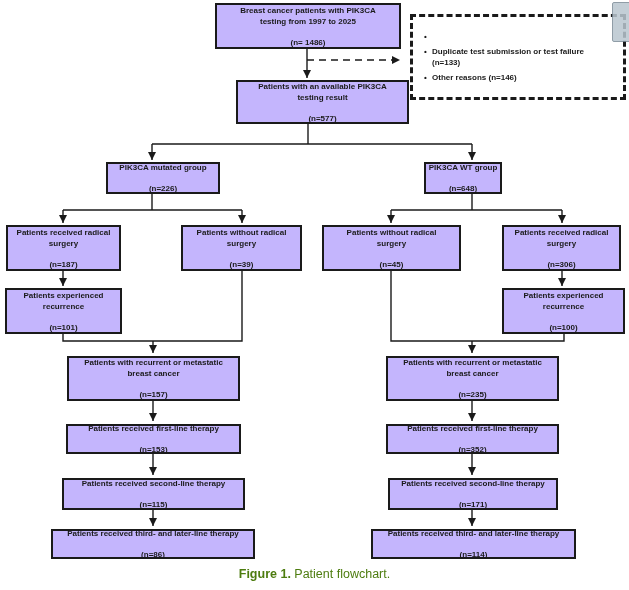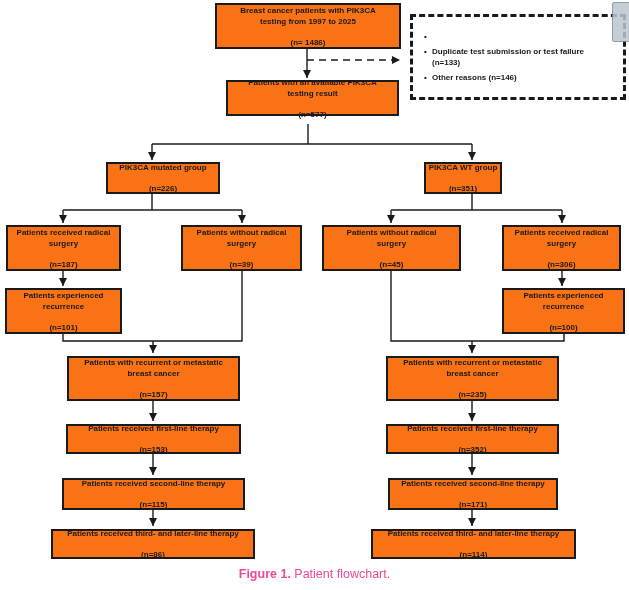--- a/index.html
+++ b/index.html
@@ -2,39 +2,39 @@
 <html><head>
 <meta charset="utf-8">
 <style>
   html,body{margin:0;padding:0;background:#ffffff;}
   .canvas{
     position:relative;width:629px;height:590px;background:#ffffff;
     font-family:"Liberation Sans", sans-serif;color:#1a1a1a;overflow:hidden;
   }
   svg.connectors{position:absolute;left:0;top:0;width:629px;height:590px;pointer-events:none;}
   .box{
-    position:absolute;box-sizing:border-box;border:2px solid #1a1a1a;background:#f97316;
+    position:absolute;box-sizing:border-box;border:2px solid #1a1a1a;background:#c4b5fd;
     display:flex;flex-direction:column;align-items:center;justify-content:center;
     text-align:center;font-weight:700;font-size:8px;line-height:11px;padding:2px;
   }
   .box div{white-space:nowrap;}
   .box .n{margin-top:10px;}
   .dashedbox{
     position:absolute;box-sizing:border-box;border:3px dashed #1a1a1a;background:#fff;
     left:410px;top:14px;width:216px;height:86px;
     display:flex;flex-direction:column;justify-content:center;gap:4px;
     padding:4px 2px 4px 6px;
   }
   .ex-item{display:flex;align-items:flex-start;text-align:left;font-weight:700;font-size:8px;line-height:11px;}
   .ex-bullet{flex:none;width:13px;text-align:center;}
   .ex-text,.ex-n{display:block;white-space:nowrap;}
   .ex-n:empty{display:none;}
   .caption{
     position:absolute;left:0;top:566px;width:629px;text-align:center;
-    font-size:12.5px;line-height:16px;color:#ec4899;
+    font-size:12.5px;line-height:16px;color:#4d7c0f;
   }
   .caption .cap-b{font-weight:700;}
   .scroll-artifact{
     position:absolute;left:612px;top:2px;width:17px;height:38px;
     background:#b9c6cf;border:1px solid #7d8d98;border-radius:2px;opacity:.85;
   }
 </style>
 </head>
 <body>
 
@@ -97,34 +97,34 @@
     </div>
     <div class="ex-item">
       <span class="ex-bullet">•</span>
       <span>
         <span class="ex-text">Other reasons (n=146)</span>
 
       </span>
     </div>
   </div>
 
-  <div class="box" style="left:226px;top:80px;width:173px;height:36px">
+  <div class="box" style="left:236px;top:80px;width:173px;height:44px">
     <div>Patients with an available PIK3CA</div>
     <div>testing result</div>
     <div class="n">(n=577)</div>
   </div>
 
   <div class="box" style="left:106px;top:162px;width:114px;height:32px">
     <div>PIK3CA mutated group</div>
     <div class="n">(n=226)</div>
   </div>
 
   <div class="box" style="left:424px;top:162px;width:78px;height:32px">
     <div>PIK3CA WT group</div>
-    <div class="n">(n=351)</div>
+    <div class="n">(n=648)</div>
   </div>
 
   <div class="box" style="left:6px;top:225px;width:115px;height:46px">
     <div>Patients received radical</div>
     <div>surgery</div>
     <div class="n">(n=187)</div>
   </div>
 
   <div class="box" style="left:181px;top:225px;width:121px;height:46px">
     <div>Patients without radical</div>

